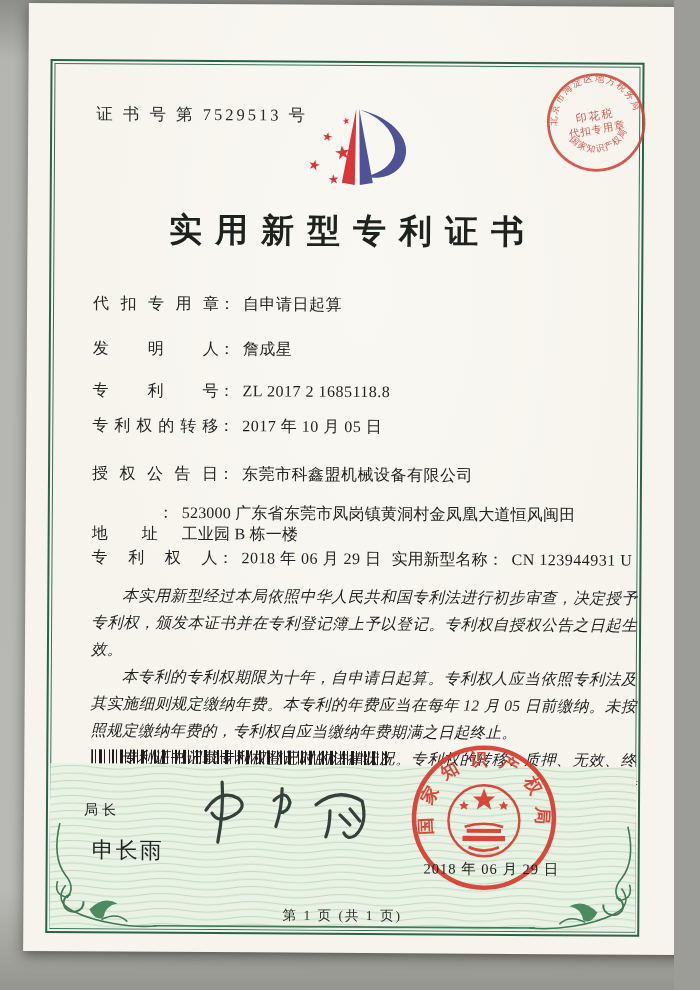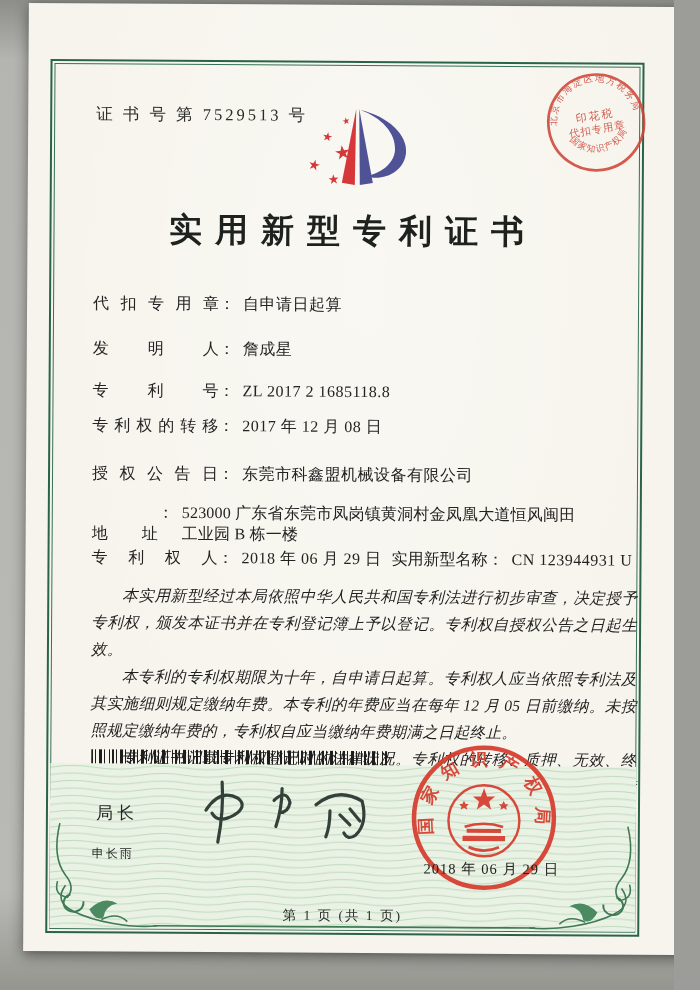--- a/index.html
+++ b/index.html
@@ -58,22 +58,22 @@
   .body-text p{margin:0;text-indent:2em;}
   
   .wave-band{position:absolute;left:2px;top:702px;right:2px;bottom:3px;}
   .barcode{
     position:absolute;left:43px;top:688px;width:296px;height:14px;
     background:repeating-linear-gradient(90deg,
       #1d1d1d 0 2px,transparent 2px 4px,#1d1d1d 4px 5px,transparent 5px 8px,
       #1d1d1d 8px 11px,transparent 11px 13px,#1d1d1d 13px 14px,transparent 14px 18px,
       #1d1d1d 18px 19px,transparent 19px 21px);
   }
-  .signer-title{position:absolute;left:48px;top:740px;font-size:17px;color:#242424;letter-spacing:4px;}
-  .signer-name{position:absolute;left:44px;top:774px;font-size:12px;color:#242424;letter-spacing:2px;margin-top:10px;}
+  .signer-title{position:absolute;left:36px;top:740px;font-size:14px;color:#242424;letter-spacing:4px;}
+  .signer-name{position:absolute;left:44px;top:774px;font-size:22px;color:#242424;letter-spacing:2px;}
   .signature{position:absolute;left:140px;top:708px;width:210px;height:95px;}
   .seal{position:absolute;left:360px;top:678px;width:152px;height:152px;opacity:.92;}
   .seal-date{position:absolute;left:376px;top:796px;width:140px;font-size:14.5px;color:#25211f;letter-spacing:1px;white-space:nowrap;}
   .bottom-ornament{position:absolute;left:2px;top:760px;width:588px;height:112px;}
   .footer-page{position:absolute;left:0;right:0;top:844px;text-align:center;font-size:13.5px;color:#2c2c2c;letter-spacing:2px;}
 </style>
 </head>
 <body>
 
 <div class="photo">
@@ -118,21 +118,21 @@
       <div class="row" style="top:232px">
         <span class="lbl">代扣专用章</span><span>：</span><span class="val">自申请日起算</span>
       </div>
       <div class="row" style="top:277px">
         <span class="lbl">发明人</span><span>：</span><span class="val">詹成星</span>
       </div>
       <div class="row" style="top:319px">
         <span class="lbl">专利号</span><span>：</span><span class="val">ZL 2017 2 1685118.8</span>
       </div>
       <div class="row" style="top:354px">
-        <span class="lbl">专利权的转移</span><span>：</span><span class="val">2017 年 12 月 08 日</span>
+        <span class="lbl">专利权的转移</span><span>：</span><span class="val">2017 年 10 月 05 日</span>
       </div>
       <div class="row" style="top:402px">
         <span class="lbl">授权公告日</span><span>：</span><span class="val">东莞市科鑫盟机械设备有限公司</span>
       </div>
       <div class="row" style="top:441px">
         <span class="lbl narrow">地址</span><span>：</span><span class="addr-wrap"><span>523000 广东省东莞市凤岗镇黄洞村金凤凰大道恒风闽田</span><br><span>工业园 B 栋一楼</span></span>
       </div>
       <div class="row" style="top:486px;right:4px">
         <span class="lbl">专利权人</span><span>：</span><span class="val">2018 年 06 月 29 日</span>
         <span class="grant-right">

